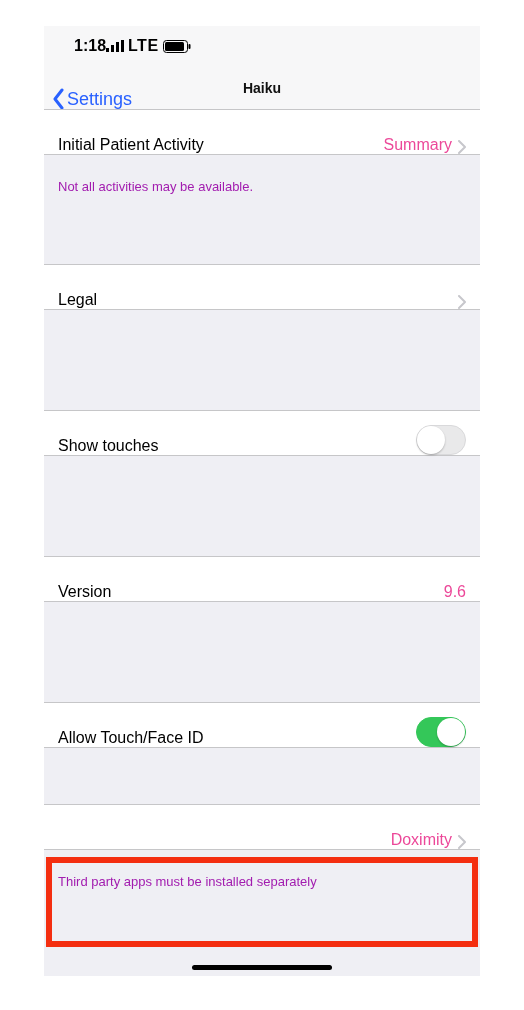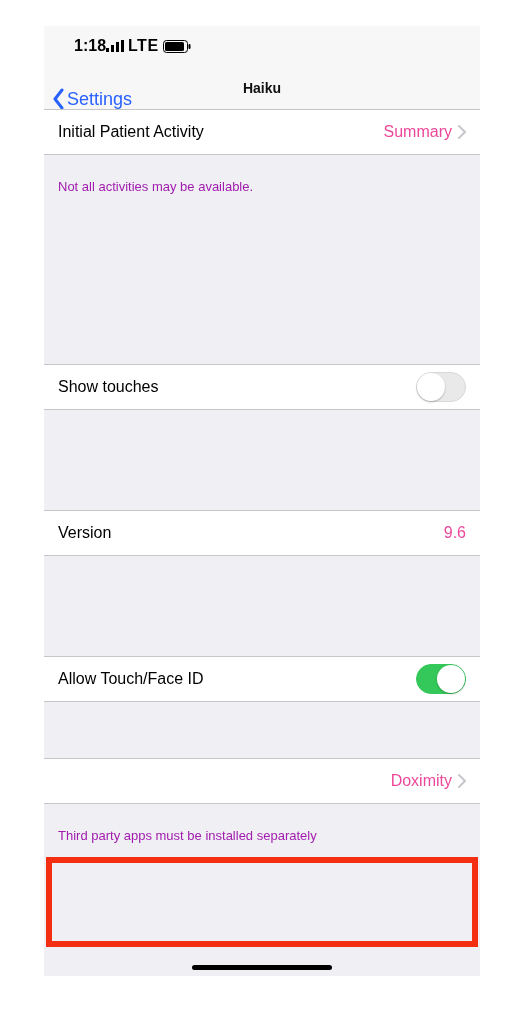--- a/index.html
+++ b/index.html
@@ -61,21 +61,21 @@
     color: #111;
   }
 
   
   .row {
     height: 46px;
     background: #fff;
     border-top: 1px solid #c6c6c8;
     border-bottom: 1px solid #c6c6c8;
     display: flex;
-    align-items: center;
+    align-items: flex-end;
     padding: 0 14px;
     font-size: 16px;
     color: #000;
     position: relative;
   }
   .row .value {
     margin-left: auto;
     color: #ec4899;
     font-size: 16px;
   }
@@ -168,20 +168,27 @@
   <div class="row" style="margin-top:-1px">
     <span>Initial Patient Activity</span>
     <span class="value">Summary</span>
     <svg class="chevron-right" width="8" height="14" viewBox="0 0 8 14">
       <polyline points="1,1 7,7 1,13" fill="none" stroke="#c7c7cc" stroke-width="2" stroke-linecap="round" stroke-linejoin="round"></polyline>
     </svg>
   </div>
   <div class="footer-note">Not all activities may be available.</div>
   <div class="group-gap"></div>
 
+  <div class="row">
+    <span>Legal</span>
+    <span class="value"></span>
+    <svg class="chevron-right" width="8" height="14" viewBox="0 0 8 14">
+      <polyline points="1,1 7,7 1,13" fill="none" stroke="#c7c7cc" stroke-width="2" stroke-linecap="round" stroke-linejoin="round"></polyline>
+    </svg>
+  </div>
   <div class="group-gap big"></div>
 
   <div class="row">
     <span>Show touches</span>
     <div class="switch">
         <div class="knob"></div>
       </div>
   </div>
   <div class="group-gap big"></div>
 

